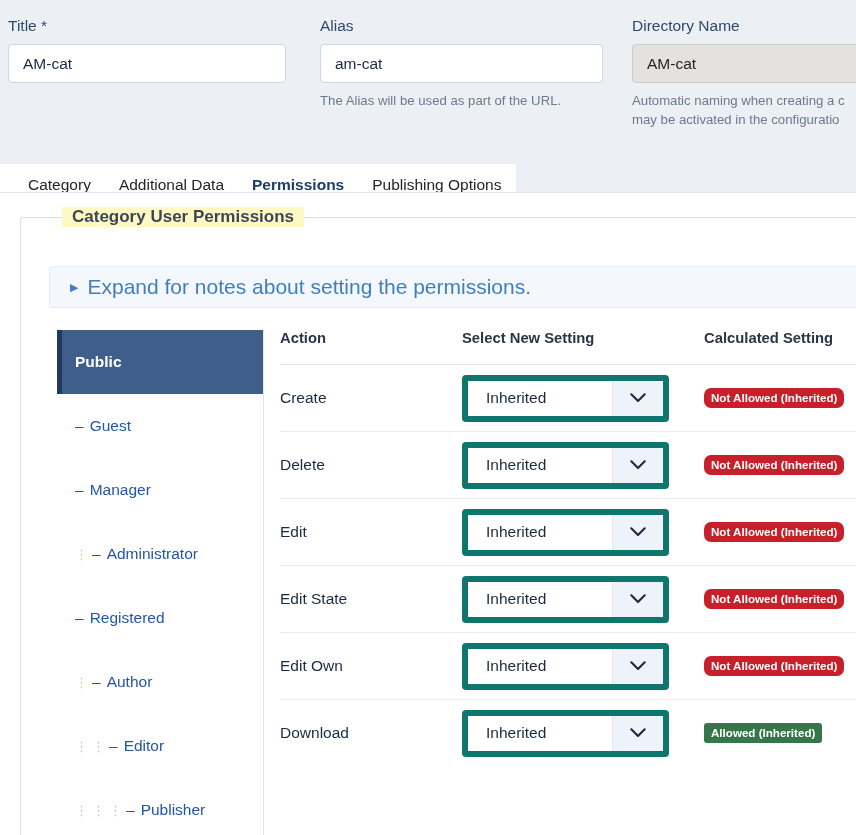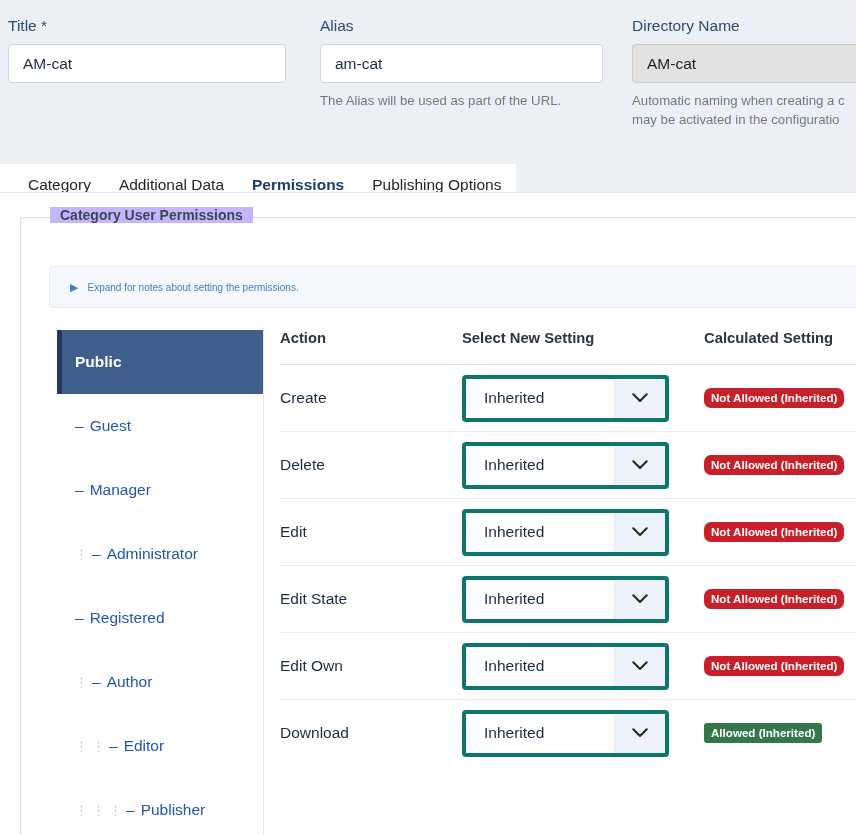--- a/index.html
+++ b/index.html
@@ -110,25 +110,25 @@
     top: 24px;
     right: -40px;
     bottom: -20px;
     border: 1px solid #d9dfe7;
     border-right: none;
     border-bottom: none;
     border-radius: 3px 0 0 0;
   }
   #fieldset-legend {
     position: absolute;
-    left: 29px;
+    left: 41px;
     top: -11px;
-    background: #c4b5fd;
+    background: #fef9c3;
     padding: 0 10px;
-    font-size: 14px;
+    font-size: 17px;
     font-weight: bold;
     color: #3b4757;
     white-space: nowrap;
   }
 
   #notes-bar {
     position: absolute;
     left: 28px;
     top: 48px;
     right: 0;
@@ -143,21 +143,21 @@
     cursor: pointer;
   }
   #notes-caret {
     color: #3f7fc1;
     font-size: 11px;
     margin-right: 9px;
     line-height: 1;
   }
   #notes-text {
     color: #3f7fc1;
-    font-size: 10px;
+    font-size: 21px;
   }
 
   
   #perm-body {
     position: absolute;
     left: 28px;
     top: 112px;
     right: 0;
     bottom: 0;
     display: flex;
@@ -232,21 +232,21 @@
     font-size: 15.5px;
     color: #1b2a41;
     white-space: nowrap;
   }
 
   .select-wrap {
     position: relative;
     display: block;
     width: 207px;
     height: 47px;
-    border: 4px solid #0f766e;
+    border: 6px solid #0f766e;
     border-radius: 4px;
     background: #ffffff;
     cursor: pointer;
     overflow: hidden;
   }
   .select-value {
     position: absolute;
     left: 0; top: 0;
     right: 51px; bottom: 0;
     display: flex;

